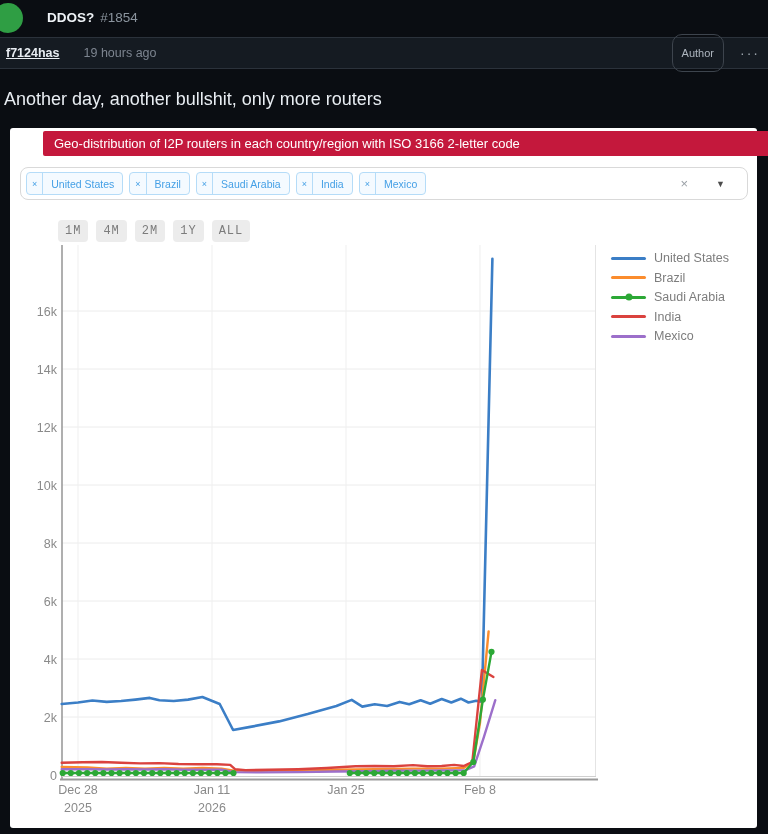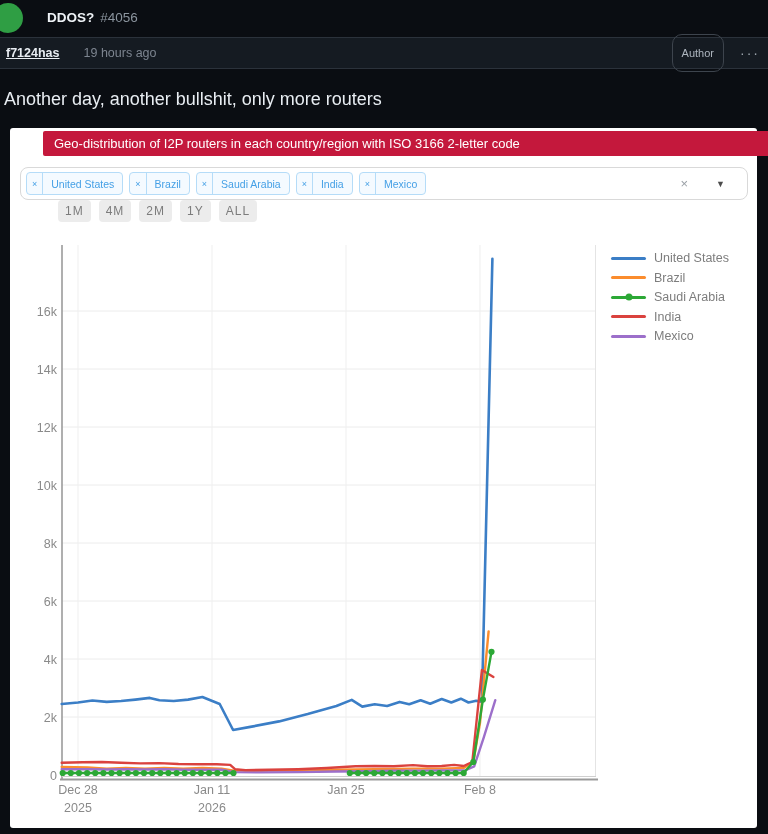--- a/index.html
+++ b/index.html
@@ -30,21 +30,21 @@
   .select-box{position:absolute;top:39px;left:10px;width:728px;height:33px;border:1px solid #d9d9d9;border-radius:8px;
     box-sizing:border-box;display:flex;align-items:center;padding:0 60px 0 5px;gap:6px;z-index:2;background:#fff;}
   .chip{display:inline-flex;align-items:center;height:21px;border:1px solid #b5dcf8;background:#f4faff;border-radius:4px;
     color:#45a0e6;font-size:10.5px;white-space:nowrap;}
   .chip-x{border:none;background:none;color:#45a0e6;font-size:9px;padding:0 5px;border-right:1px solid #b5dcf8;height:100%;cursor:pointer;font-family:inherit;}
   .chip-label{padding:0 8px;}
   .sel-icons{position:absolute;right:16px;top:0;height:100%;display:flex;align-items:center;gap:16px;}
   .sel-clear{color:#9aa0a6;font-size:13px;background:none;border:none;font-family:inherit;}
   .sel-caret{color:#4c4c4c;font-size:9px;background:none;border:none;}
 
-  .range-buttons{position:absolute;top:72px;left:48px;display:flex;gap:8px;z-index:2;}
+  .range-buttons{position:absolute;top:92px;left:48px;display:flex;gap:8px;z-index:2;font-family:Liberation Mono, monospace;}
   .range-buttons button{background:#ececec;border:none;border-radius:4px;color:#7c7c7c;font-size:12px;
     letter-spacing:1px;padding:4px 7px;font-family:inherit;cursor:pointer;}
 
   svg.chart{position:absolute;top:0;left:0;z-index:1;}
   svg.chart text.tick{fill:#8a8a8a;font-size:12.5px;font-family:"Liberation Sans",sans-serif;}
 
   .legend{position:absolute;left:601px;top:122px;z-index:2;display:flex;flex-direction:column;gap:3.6px;}
   .lg-row{display:flex;align-items:center;height:16px;cursor:pointer;}
   .lg-line{position:relative;width:35px;height:3px;border-radius:1.5px;margin-right:8px;background:#999;}
   .lg-dot{position:absolute;left:50%;top:50%;transform:translate(-50%,-50%);width:7px;height:7px;border-radius:50%;display:none;}
@@ -52,21 +52,21 @@
   .lg-label{color:#7d7d7d;font-size:12.5px;white-space:nowrap;}
 </style>
 </head>
 <body>
 
 <div class="page">
 
   <div class="issue-head">
     <span class="avatar"></span>
     <div class="issue-title">
-      <span>DDOS?</span><span class="issue-number">#4056</span>
+      <span>DDOS?</span><span class="issue-number">#1854</span>
     </div>
   </div>
 
   <div class="comment-head">
     <span class="comment-author">f7124has</span>
     <span class="comment-time">19 hours ago</span>
     <span class="spacer"></span>
     <span class="author-badge">Author</span>
     <button class="kebab">···</button>
   </div>

